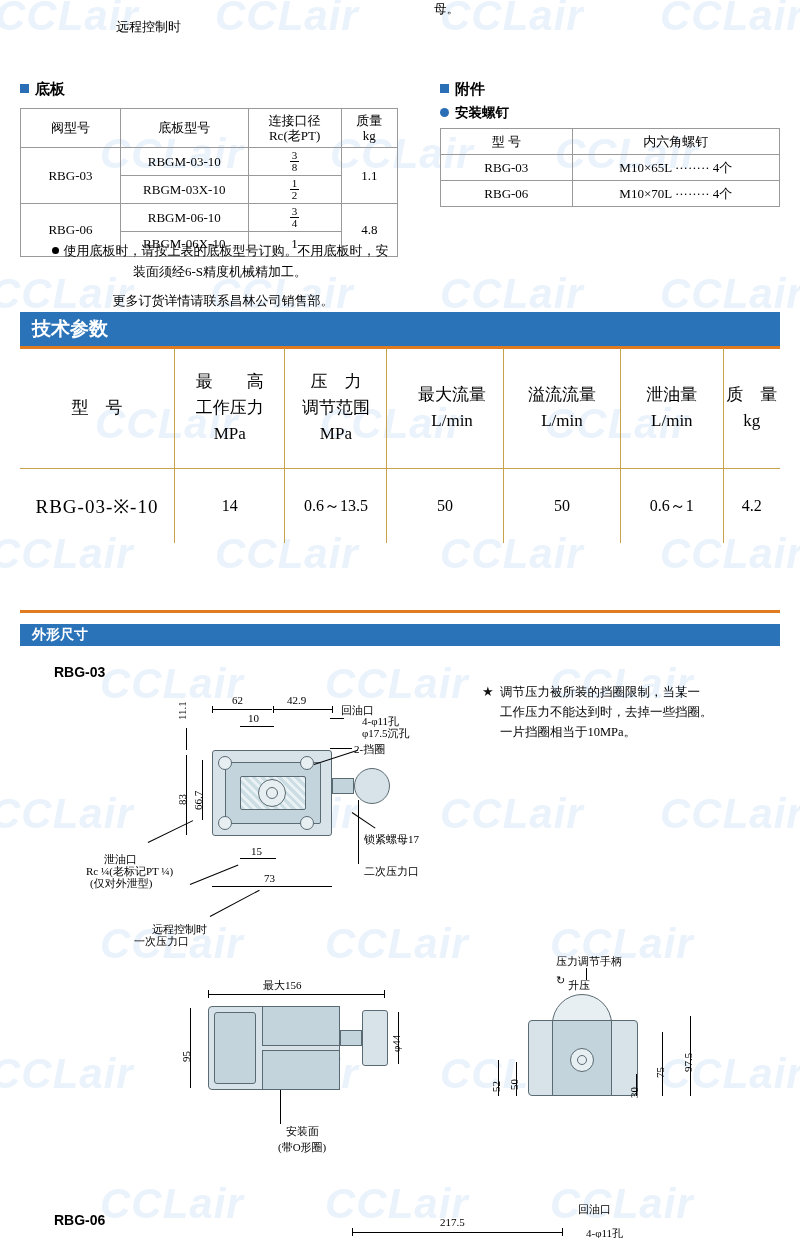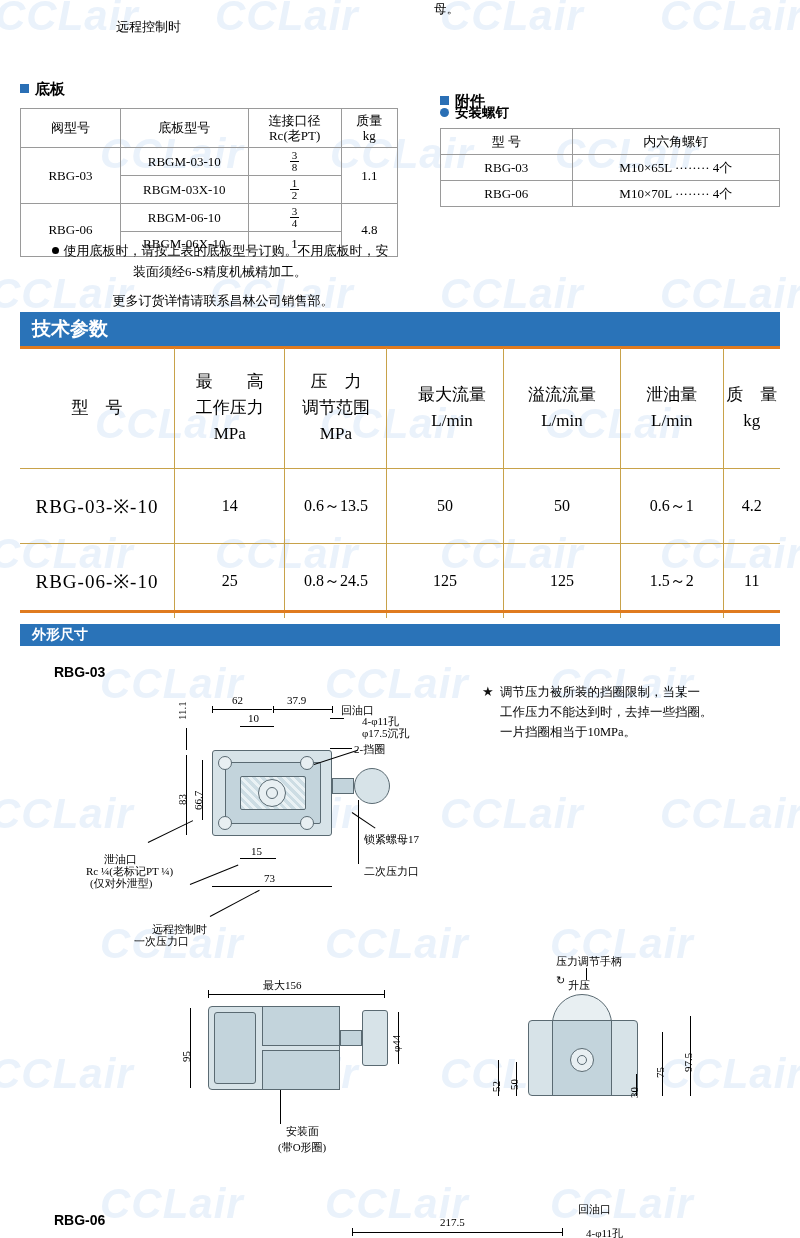--- a/index.html
+++ b/index.html
@@ -157,21 +157,21 @@
   </tr>
 </tbody>
   </table>
 
 <div class="note-para layer" style="left:20px;top:240px;width:400px;">
   <div><span class="bullet-dot"></span><span>使用底板时，请按上表的底板型号订购。不用底板时，安</span></div>
   <div>装面须经6-S精度机械精加工。</div>
   <div style="margin-top:8px;padding-left:6px;">更多订货详情请联系昌林公司销售部。</div>
 </div>
 
-<div class="sq-head layer" style="left:440px;top:92px;">
+<div class="sq-head layer" style="left:440px;top:80px;">
   <span class="sq"></span><span>附件</span>
 </div>
 <div class="dot-head layer" style="left:440px;top:104px;">
   <span class="dt"></span><span>安装螺钉</span>
 </div>
 
 <table class="grid layer" id="screw-table">
   <tbody>
       <tr>
     <td style="width:130px;">型 号</td>
@@ -228,29 +228,20 @@
   </tr>
   <tr class="row">
     <td class="model">RBG-03-※-10</td>
     <td>14</td>
     <td>0.6～13.5</td>
     <td>50</td>
     <td>50</td>
     <td>0.6～1</td>
     <td>4.2</td>
   </tr>
-  <tr class="row">
-    <td class="model">RBG-06-※-10</td>
-    <td>25</td>
-    <td>0.8～24.5</td>
-    <td>125</td>
-    <td>125</td>
-    <td>1.5～2</td>
-    <td>11</td>
-  </tr>
 </tbody>
   </table>
 <div class="orange-line layer" style="top:610px;"></div>
 
 <div class="banner small layer" style="top:624px;">
   <span>外形尺寸</span>
 </div>
 
 <div class="model-cap layer" style="left:54px;top:664px;">RBG-03</div>
 
@@ -262,21 +253,21 @@
 </div>
 
 <div class="layer">
 
   <div class="dimline h1px" style="left:212px;top:709px;width:60px;"></div>
   <div class="dimline h1px" style="left:274px;top:709px;width:58px;"></div>
   <div class="dimline v1px" style="left:212px;top:706px;height:7px;"></div>
   <div class="dimline v1px" style="left:273px;top:706px;height:7px;"></div>
   <div class="dimline v1px" style="left:332px;top:706px;height:7px;"></div>
   <div class="lbl" style="left:232px;top:694px;">62</div>
-  <div class="lbl" style="left:287px;top:694px;">37.9</div>
+  <div class="lbl" style="left:287px;top:694px;">42.9</div>
 
   <div class="dimline h1px" style="left:240px;top:726px;width:34px;"></div>
   <div class="lbl" style="left:248px;top:712px;">10</div>
 
   <div class="lbl" style="left:341px;top:703px;">回油口</div>
   <div class="dimline h1px" style="left:330px;top:718px;width:14px;"></div>
 
   <div class="lbl" style="left:176px;top:720px;transform:rotate(-90deg);transform-origin:left top;">11.1</div>
   <div class="dimline v1px" style="left:186px;top:728px;height:22px;"></div>
   <div class="lbl" style="left:176px;top:805px;transform:rotate(-90deg);transform-origin:left top;">83</div>

